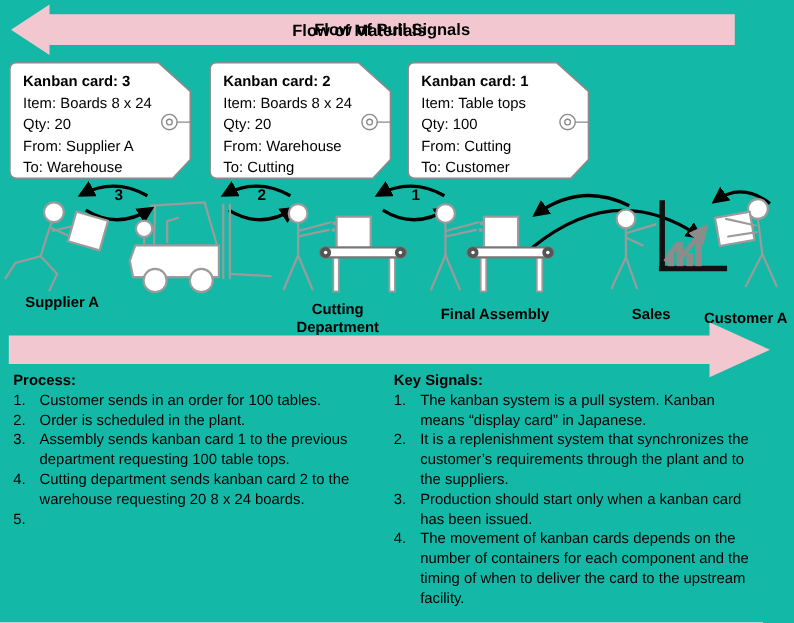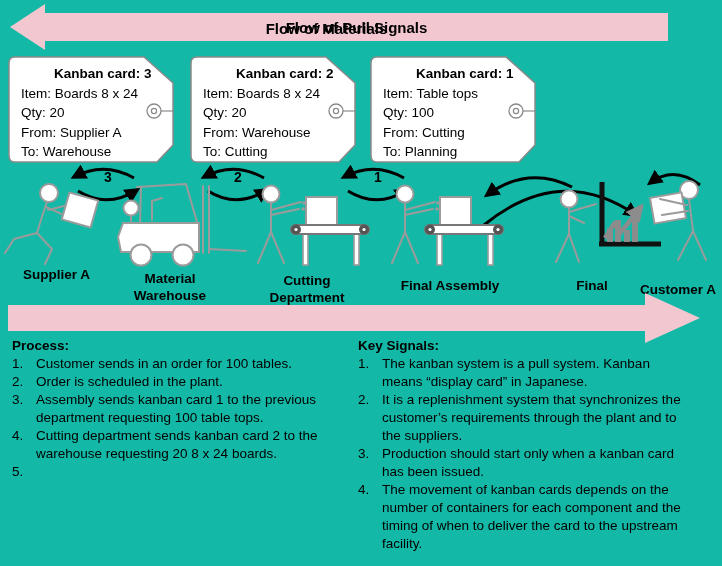--- a/index.html
+++ b/index.html
@@ -9,21 +9,21 @@
   }
   .abs{position:absolute;}
   svg{display:block;}
   .flow-label{
     position:absolute;display:flex;align-items:center;justify-content:center;
     font-weight:bold;font-size:15px;color:#000;
   }
   .kanban-card{position:absolute;width:176px;height:108px;}
   .kanban-card svg{position:absolute;left:0;top:0;}
   .card-text{position:absolute;left:13px;top:8px;font-size:13.5px;line-height:19.5px;white-space:nowrap;}
-  .card-title{font-weight:bold;margin-left:33px;}
+  .card-title{font-weight:bold;}
   .station-label{
     position:absolute;transform:translateX(-50%);text-align:center;
     font-weight:bold;font-size:13.5px;line-height:17px;
   }
   .text-col{position:absolute;font-size:13.5px;line-height:18px;}
   .col-heading{font-weight:bold;margin-bottom:0px;}
   .list-row{display:flex;}
   .list-num{width:24px;flex:0 0 24px;}
   .list-text{width:288px;}
   .kp .list-text{width:312px;}
@@ -77,21 +77,21 @@
       <path d="M 7 1 L 136 1 L 165 27 L 165 89 L 149 106 L 7 106 Q 1 106 1 100 L 1 7 Q 1 1 7 1 Z" fill="#fff" stroke="#8a8a8a" stroke-width="1.5"></path>
       <line x1="153" y1="55" x2="165" y2="55" stroke="#8a8a8a" stroke-width="1.2"></line>
       <circle cx="146" cy="55" r="7" fill="#fff" stroke="#8a8a8a" stroke-width="1.3"></circle>
       <circle cx="146" cy="55" r="2.6" fill="#fff" stroke="#8a8a8a" stroke-width="1.2"></circle>
     </svg>
     <div class="card-text">
       <div class="card-title">Kanban card: 1</div>
       <div>Item: Table tops</div>
       <div>Qty: 100</div>
       <div>From: Cutting</div>
-      <div>To: Planning</div>
+      <div>To: Customer</div>
     </div>
   </div>
 
   <svg class="abs" style="left:0;top:163px;" width="722" height="140" viewBox="0 0 722 140">
     <defs>
       <marker id="ahb" viewBox="0 0 10 10" refX="7.5" refY="5" markerWidth="5.2" markerHeight="5.2" orient="auto">
         <path d="M0,0 L10,5 L0,10 Z" fill="#000"></path>
       </marker>
       <marker id="ahg" viewBox="0 0 10 10" refX="7.5" refY="5" markerWidth="4" markerHeight="4" orient="auto">
         <path d="M0,0 L10,5 L0,10 Z" fill="#8c8c8c"></path>
@@ -211,24 +211,23 @@
       <path d="M 689 36 L 693 68"></path>
       <rect x="-16" y="-13" width="32" height="26" transform="translate(668,45) rotate(-10)" fill="#fff"></rect>
       <path d="M 687 42 L 660 36"></path>
       <path d="M 688 48 L 662 52"></path>
       <path d="M 693 68 L 678 97"></path>
       <path d="M 693 68 L 706 97"></path>
     </g>
   </svg>
 
   <div class="station-label" style="left:45px;top:266px;width:90px;text-align:right;">Supplier A</div>
-  <div class="station-label" style="left:170px;top:270px;width:100px;">Material Warehouse</div>
   <div class="station-label" style="left:307px;top:272px;width:110px;">Cutting Department</div>
   <div class="station-label" style="left:450px;top:277px;width:140px;">Final Assembly</div>
-  <div class="station-label" style="left:592px;top:277px;width:80px;">Final</div>
+  <div class="station-label" style="left:592px;top:277px;width:80px;">Sales</div>
   <div class="station-label" style="left:678px;top:281px;width:86px;">Customer A</div>
 
   <svg class="abs" style="left:0;top:290px;" width="722" height="56">
     <polygon class="arrow-pink" points="8,15 645,15 645,3 700,28 645,53 645,41 8,41"></polygon>
   </svg>
   <div class="flow-label" style="left:8px;top:15px;width:637px;height:26px;">Flow of Materials</div>
 
   <div class="text-col" style="left:12px;top:337px;width:320px;">
     <div class="col-heading">Process:</div>
     <div class="list-row">

